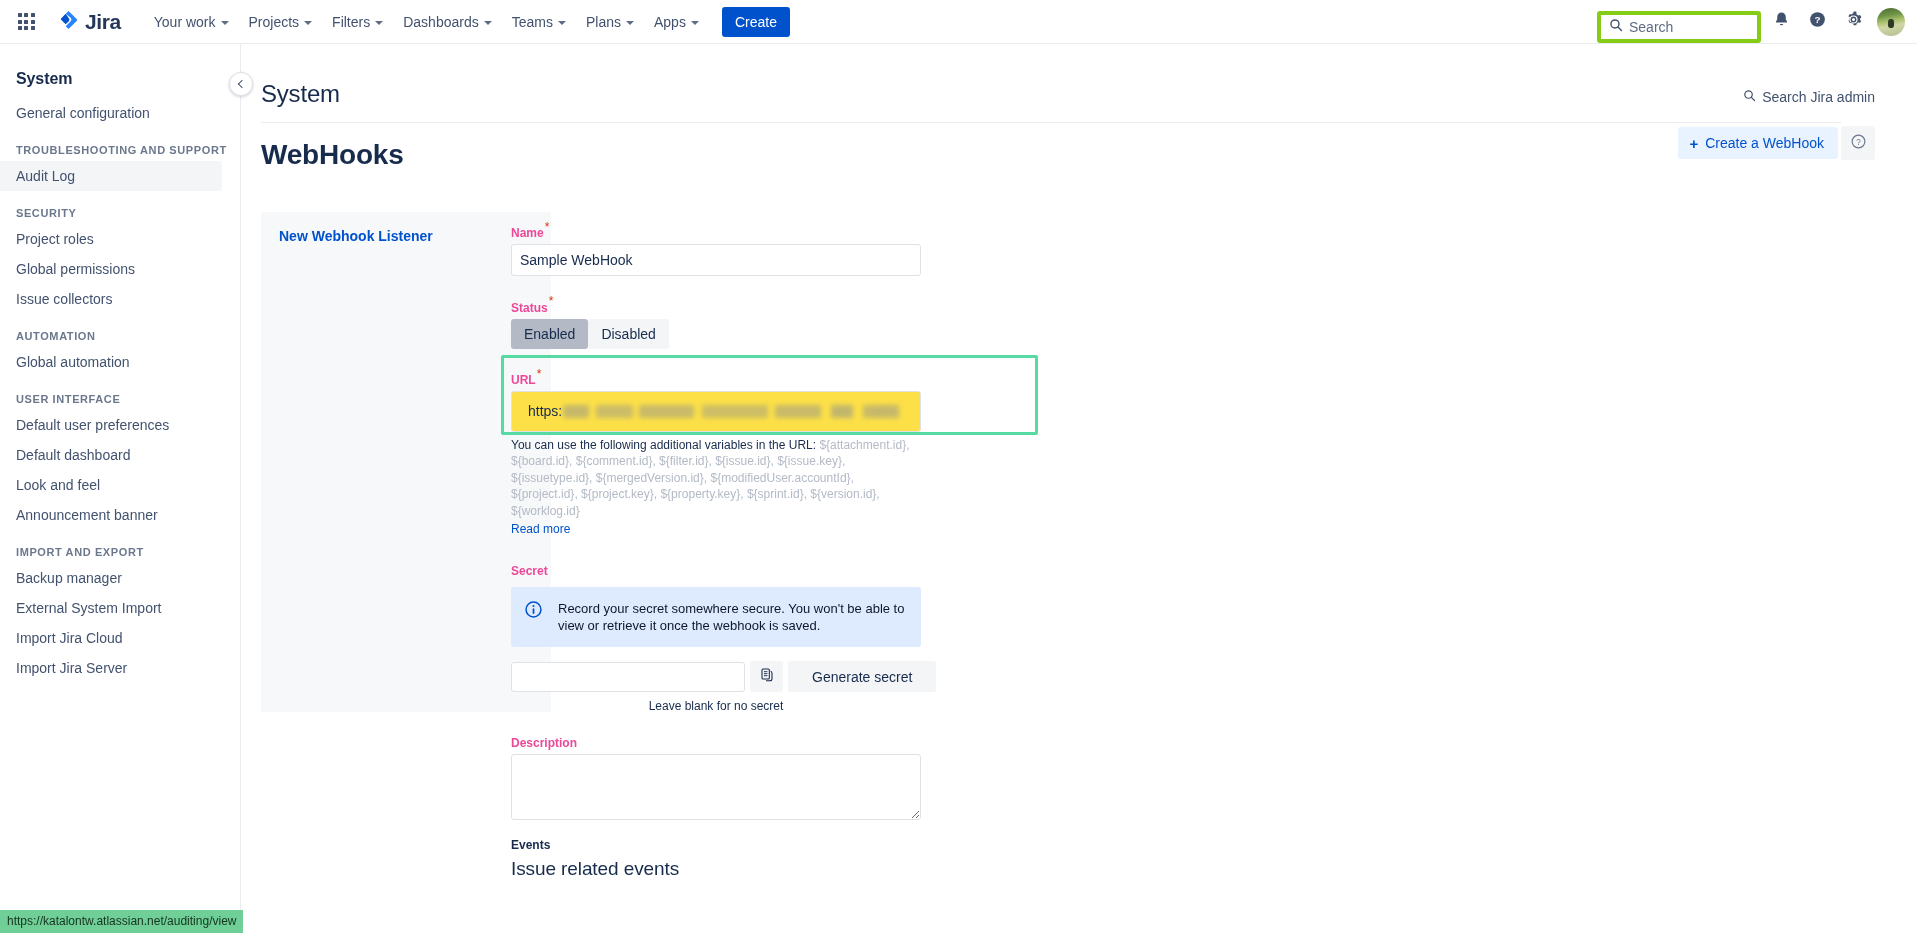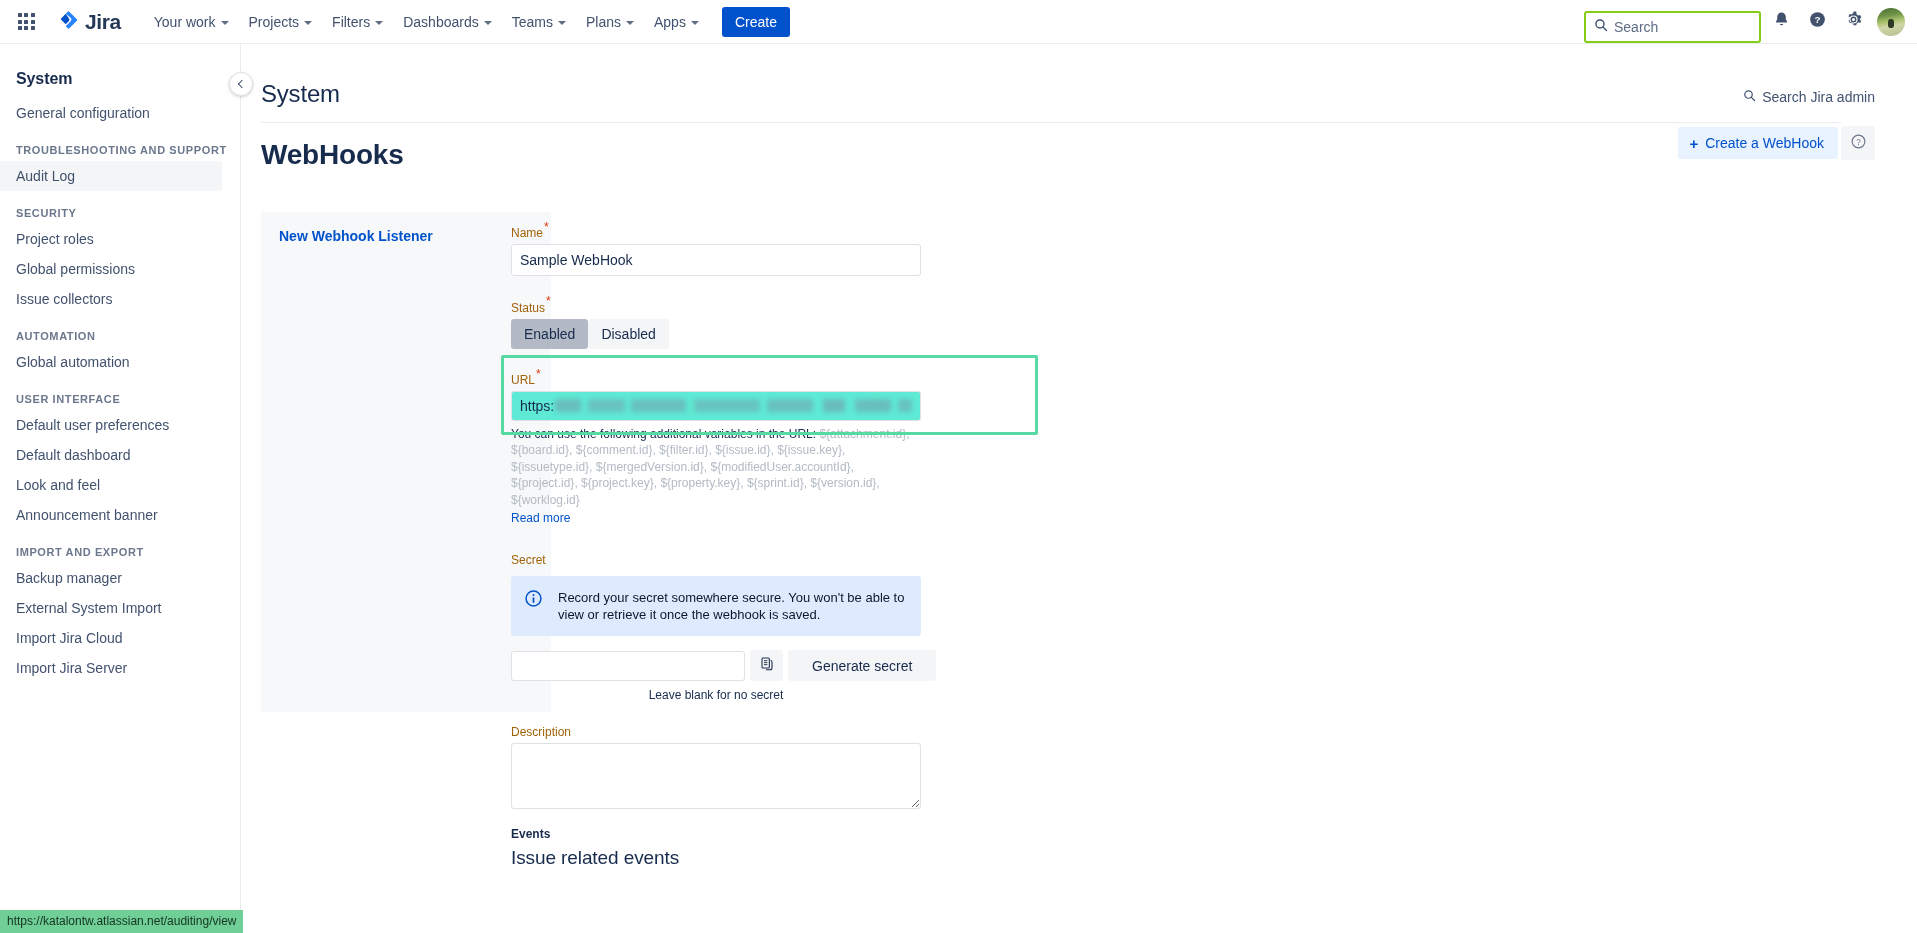--- a/index.html
+++ b/index.html
@@ -57,21 +57,21 @@
     font-size: 14px; font-weight: 500; padding: 7px 13px;
     border-radius: 3px; cursor: pointer; border: none;
     font-family: "Liberation Sans", sans-serif;
   }
 
   .navright {
     margin-left: auto; display: flex; align-items: center;
     gap: 4px; margin-right: 12px;
   }
   .searchbox {
-    width: 177px; height: 32px; border: 2px solid #84cc16;
+    width: 164px; height: 32px; border: 4px solid #84cc16;
     border-radius: 3px; display: flex; align-items: center;
     padding: 0 8px; gap: 6px; background: #fff; cursor: text; margin-top: 10px;
   }
   .searchbox .ph { font-size: 14px; color: #5E6C84; }
   .iconbtn {
     width: 32px; height: 32px; border-radius: 50%;
     display: flex; align-items: center; justify-content: center;
     cursor: pointer;
   }
   .avatar {
@@ -175,21 +175,21 @@
     width: 290px; height: 500px; background: #F7F8F9;
   }
   .listpanel-item {
     font-size: 14px; font-weight: 700; color: #0052CC;
     padding: 16px 0 0 18px; cursor: pointer;
   }
 
   .formcol { position: absolute; left: 250px; top: 8px; width: 460px; }
 
   .flabel {
-    font-size: 12px; font-weight: 400; color: #a16207;
+    font-size: 12px; font-weight: 700; color: #ec4899;
     margin-bottom: 4px; display: inline-block;
   }
   .req { color: #DE350B; font-size: 12px; vertical-align: super; margin-left: 1px; }
 
   .finput {
     width: 410px; height: 32px; border: 1px solid #DFE1E6;
     border-radius: 3px; background: #fff; padding: 0 8px;
     font-size: 14px; color: #172B4D;
     font-family: "Liberation Sans", sans-serif;
     display:flex; align-items:center;
@@ -208,22 +208,22 @@
   
   .urlhighlight {
     position: absolute; left: -10px; top: -12px;
     width: 537px; height: 80px;
     border: 3px solid #57D9A3; border-radius: 2px;
     pointer-events: none;
   }
   .urlwrap { position: relative; }
 
   .urlinput {
-    width: 410px; height: 30px; border: 1px solid #DFE1E6;
-    border-radius: 3px; background: #5eead4; padding: 0 8px;
+    width: 410px; height: 41px; border: 1px solid #DFE1E6;
+    border-radius: 3px; background: #fde047; padding: 0 16px;
     display: flex; align-items: center; font-size: 14px; color: #172B4D;
     overflow: hidden;
   }
   .redacted {
     flex: 1; height: 13px; margin-left: 1px; border-radius: 2px;
     background: repeating-linear-gradient(90deg,
       rgba(120,130,155,0.42) 0px, rgba(120,130,155,0.42) 26px,
       rgba(255,255,255,0) 26px, rgba(255,255,255,0) 33px,
       rgba(120,130,155,0.38) 33px, rgba(120,130,155,0.38) 70px,
       rgba(255,255,255,0) 70px, rgba(255,255,255,0) 76px,

